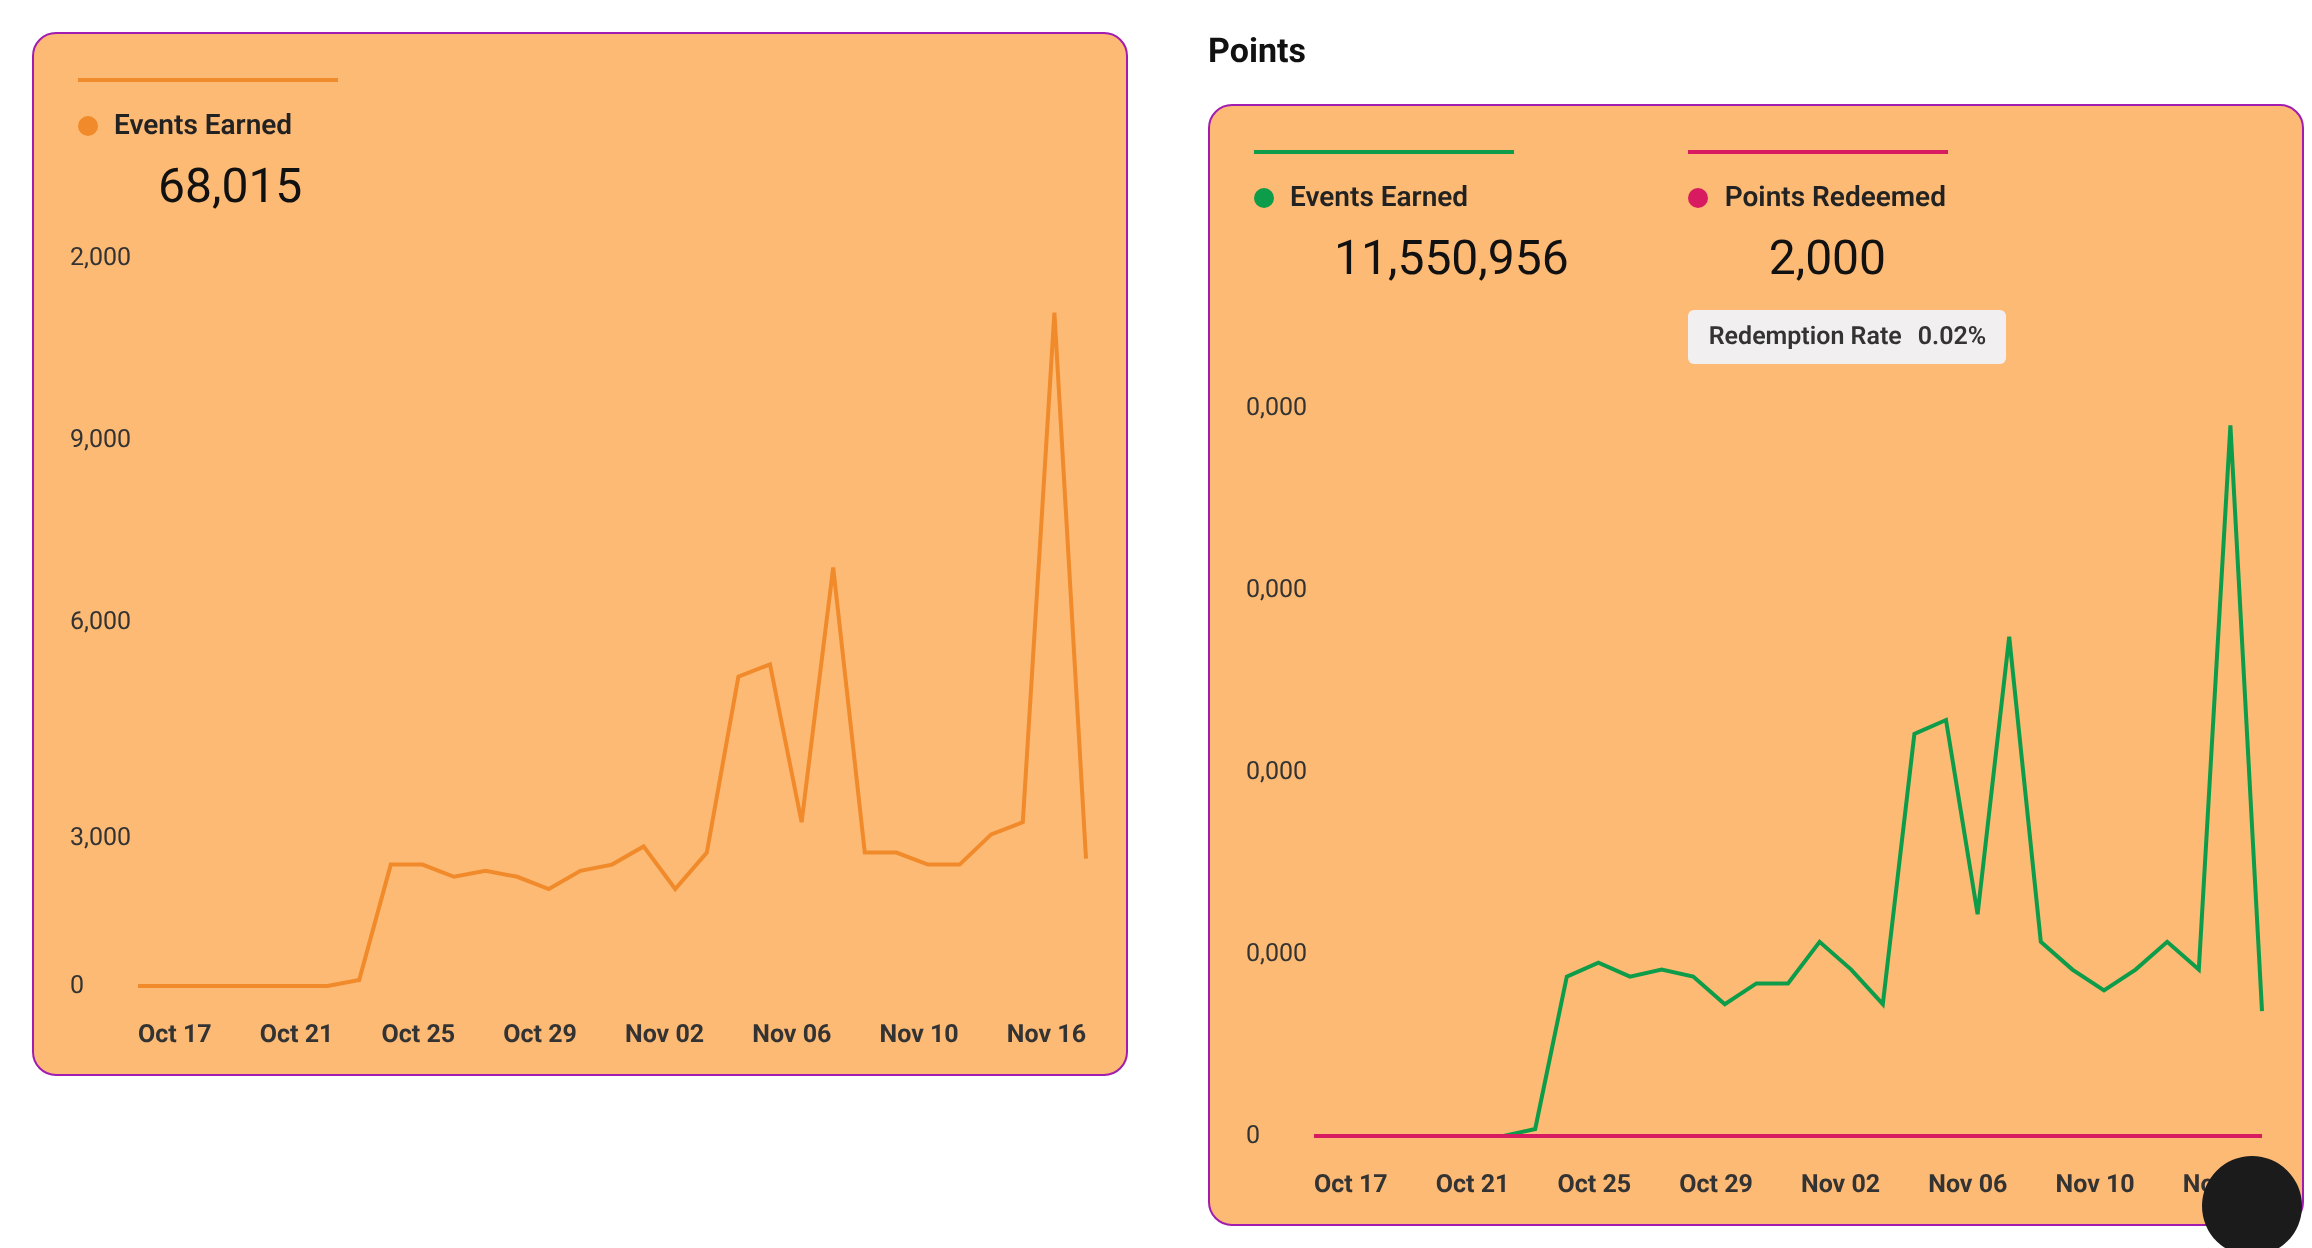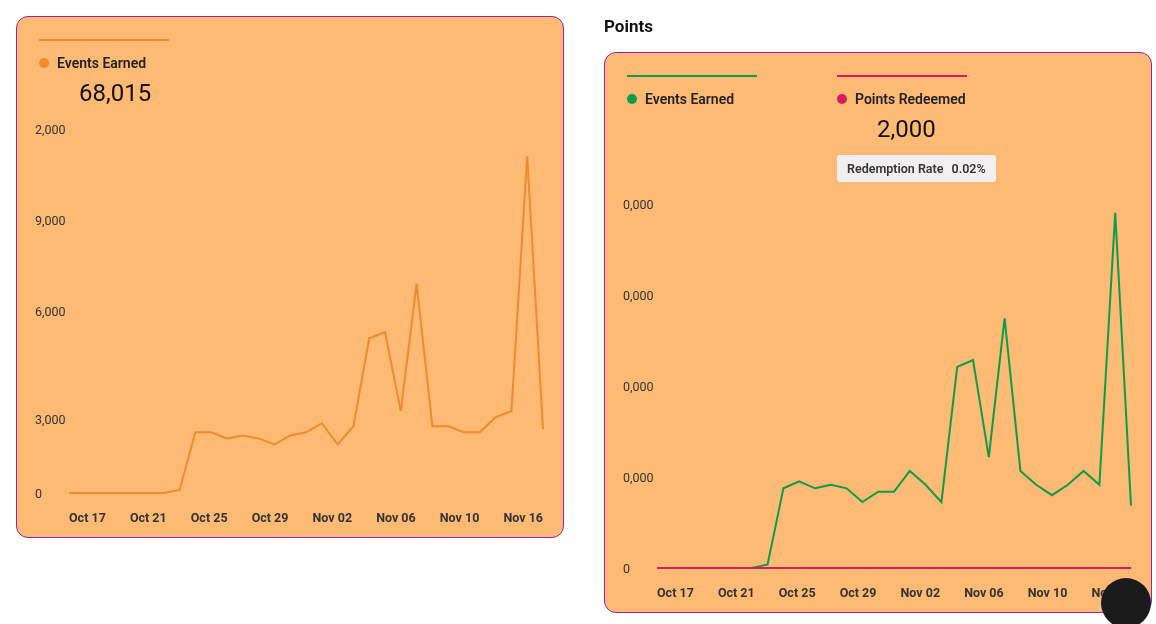--- a/index.html
+++ b/index.html
@@ -170,20 +170,21 @@
   <div class="panel">
     <div class="panel-title">Points</div>
     <div class="card">
       <div class="legend-row">
         <div class="legend-block">
           <div class="legend-line" id="ll-1" style="background: rgb(13, 156, 74);"></div>
           <div class="legend-label">
             <span class="legend-dot" id="ld-1" style="background: rgb(13, 156, 74);"></span>
             <span>Events Earned</span>
           </div>
+          <div class="legend-value">11,550,956</div>
         </div>
         <div class="legend-block">
           <div class="legend-line" id="ll-2" style="background: rgb(216, 27, 96);"></div>
           <div class="legend-label">
             <span class="legend-dot" id="ld-2" style="background: rgb(216, 27, 96);"></span>
             <span>Points Redeemed</span>
           </div>
           <div class="legend-value">2,000</div>
           <div class="badge">
             <span>Redemption Rate</span>

